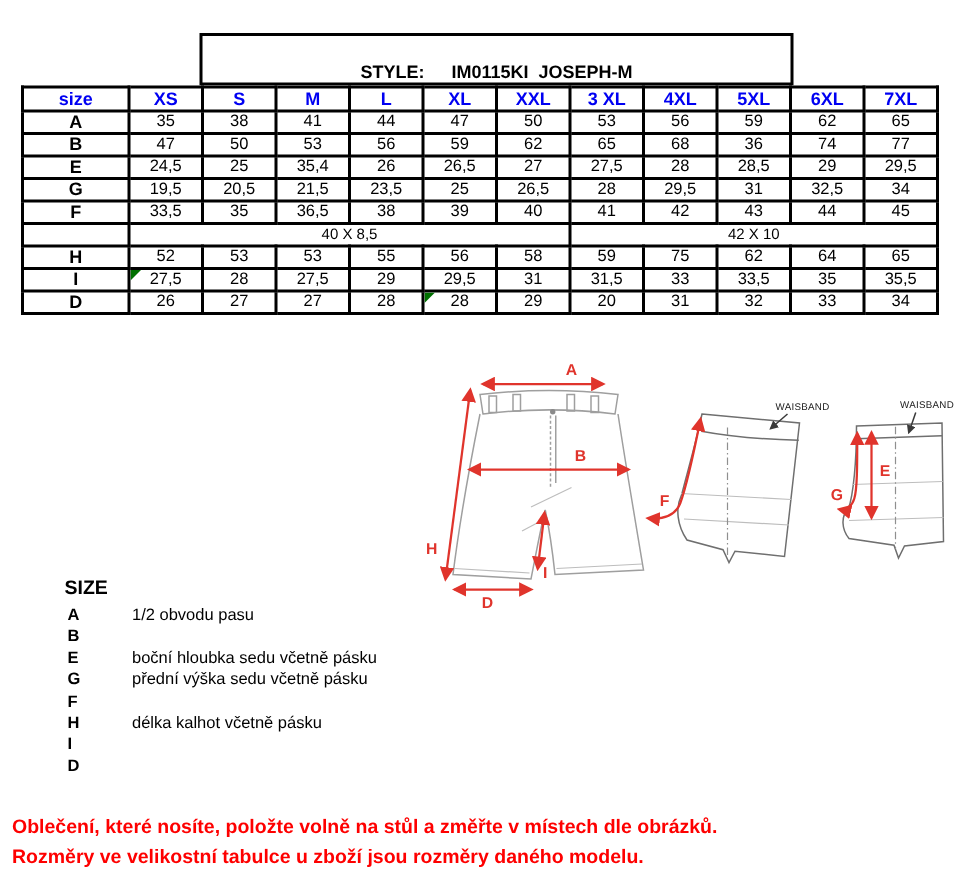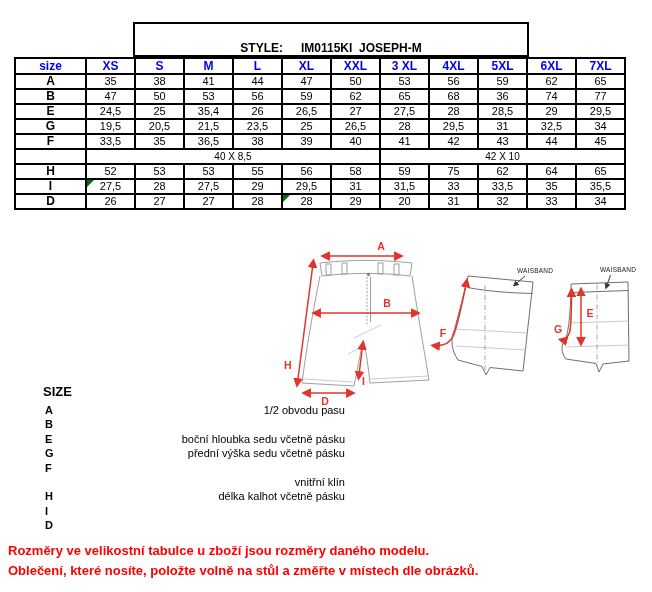--- a/index.html
+++ b/index.html
@@ -29,21 +29,21 @@
   .size-table td.mergecell{font-size:10px;}
   .marker{
     position:absolute;top:0;left:0;width:0;height:0;
     border-top:7px solid #007000;border-right:7px solid transparent;
   }
   
   .legend{position:absolute;left:35px;top:384px;width:310px;}
   .legend-title{font-size:13px;font-weight:bold;margin:0 0 4px 8px;}
   .legend-row{display:flex;font-size:11px;line-height:14.4px;}
   .legend-letter{width:53px;padding-left:10px;box-sizing:border-box;font-weight:bold;}
-  .legend-text{flex:1;text-align:right;}
+  .legend-text{flex:1;}
   
   .notes{
     position:absolute;left:8px;top:541px;width:640px;
     color:#fe0000;font-weight:bold;font-size:13px;line-height:19.5px;
   }
   
   svg.diagram{position:absolute;left:280px;top:233px;}
   .outline{fill:none;stroke:#9f9f9f;stroke-width:1;}
   .panel{fill:none;stroke:#6f6f6f;stroke-width:1;}
   .faint{fill:none;stroke:#bdbdbd;stroke-width:0.8;}
@@ -295,31 +295,30 @@
       </div>
       <div class="legend-row">
         <span class="legend-letter">G</span>
         <span class="legend-text">přední výška sedu včetně pásku</span>
       </div>
       <div class="legend-row">
         <span class="legend-letter">F</span>
       </div>
       <div class="legend-row">
         <span class="legend-letter"></span>
-        <span class="legend-text">vnitřní klín</span>
       </div>
       <div class="legend-row">
         <span class="legend-letter">H</span>
         <span class="legend-text">délka kalhot včetně pásku</span>
       </div>
       <div class="legend-row">
         <span class="legend-letter">I</span>
       </div>
       <div class="legend-row">
         <span class="legend-letter">D</span>
       </div>
     </div>
 </div>
 
 <div class="notes">
+  <div>Oblečení, které nosíte, položte volně na stůl a změřte v místech dle obrázků.</div>
   <div>Rozměry ve velikostní tabulce u zboží jsou rozměry daného modelu.</div>
-  <div>Oblečení, které nosíte, položte volně na stůl a změřte v místech dle obrázků.</div>
 </div>
 
 </body></html>

